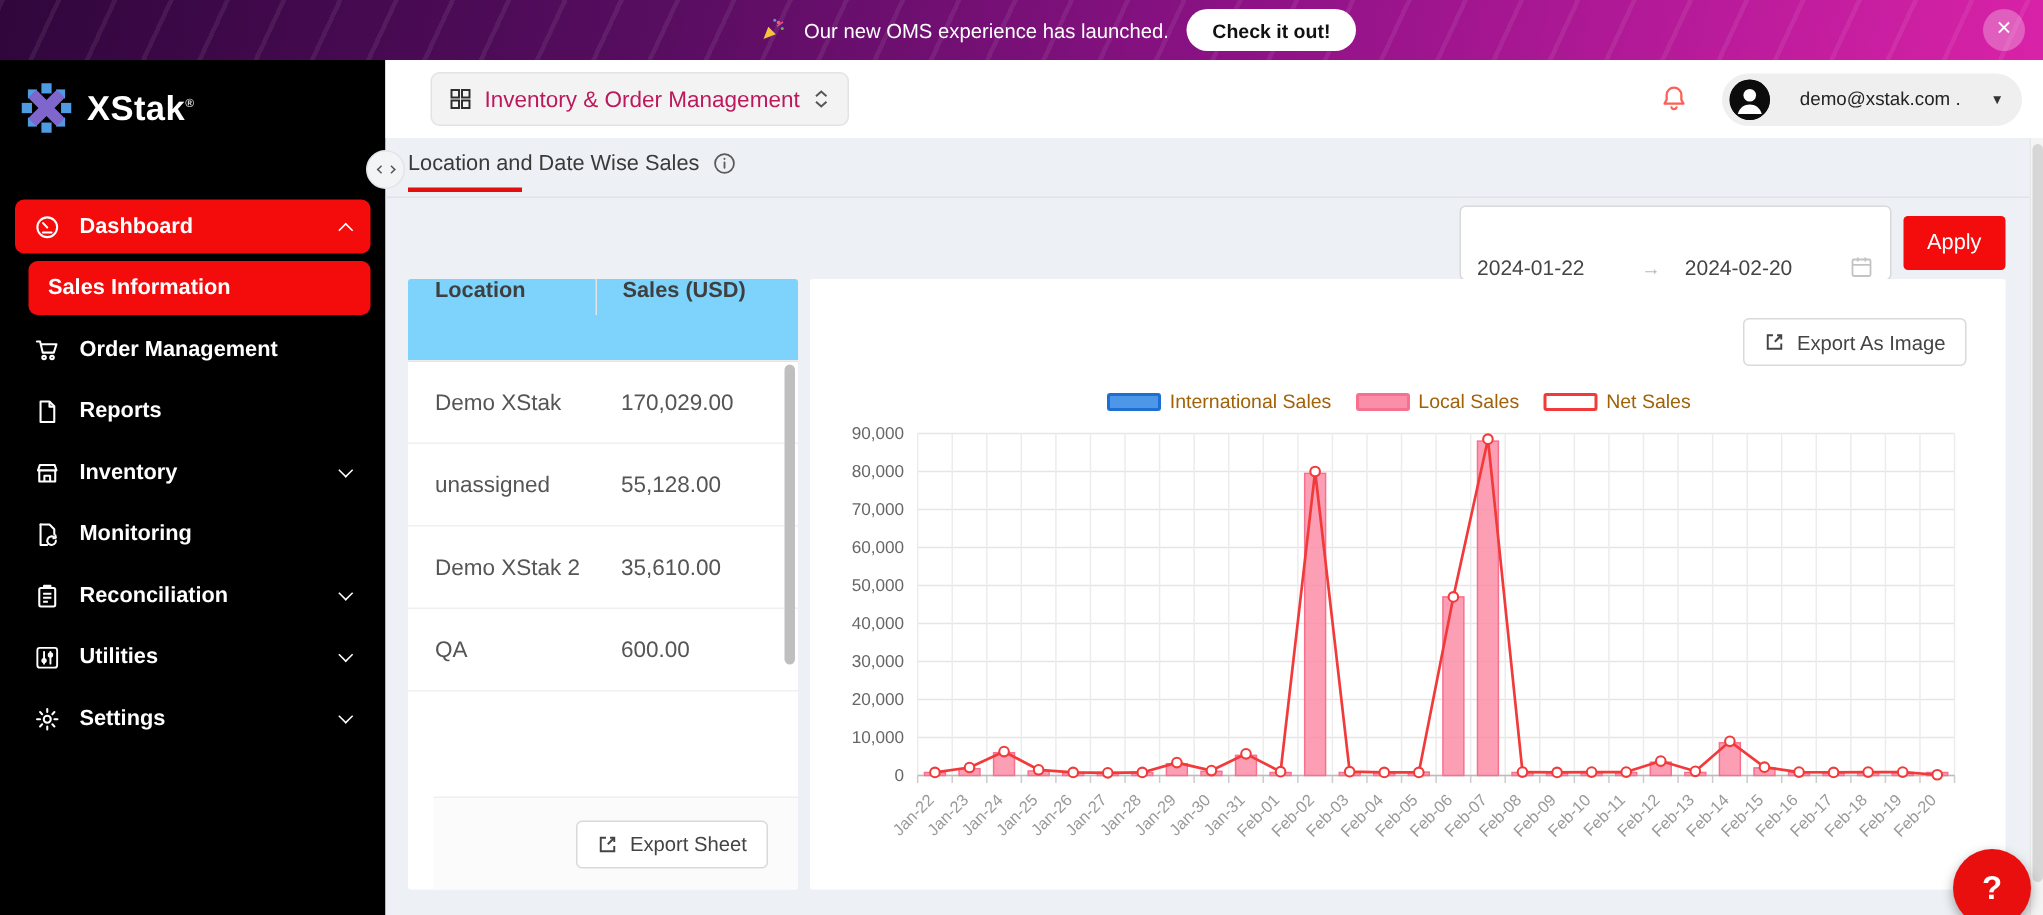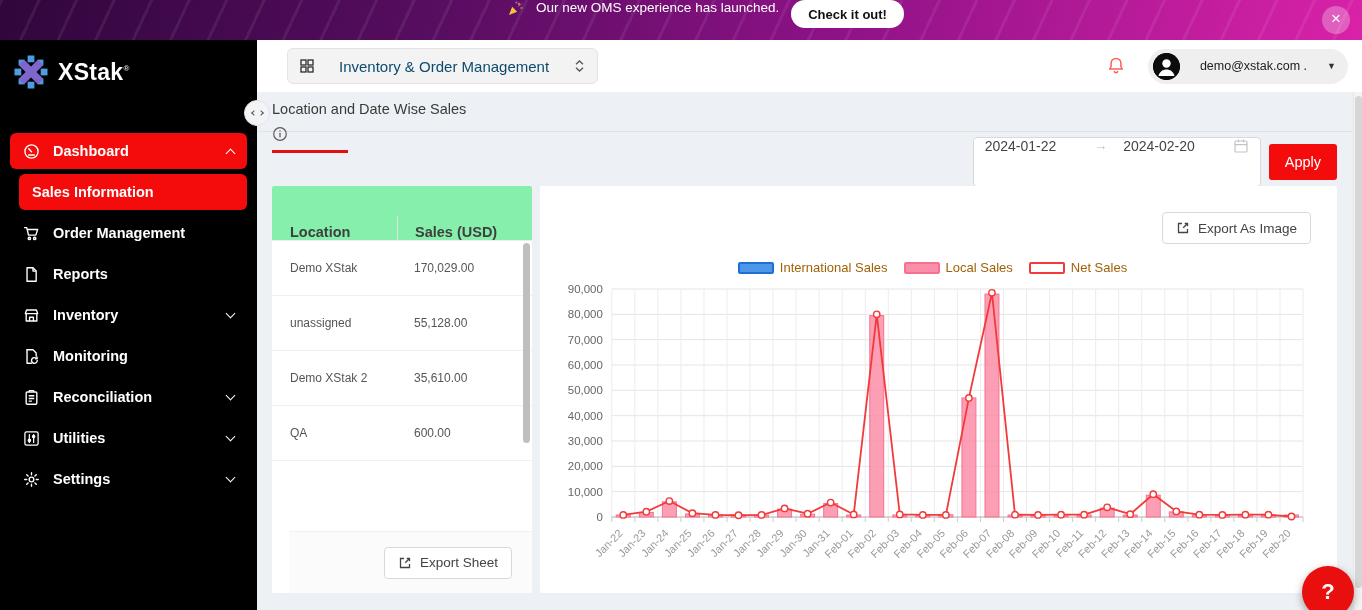--- a/index.html
+++ b/index.html
@@ -1,21 +1,21 @@
 <!DOCTYPE html>
 <html><head>
 <meta charset="utf-8">
 <style>
   * { margin:0; padding:0; box-sizing:border-box; }
   html,body { width:1362px; height:610px; overflow:hidden; background:#fff;
     font-family:"Liberation Sans", sans-serif; }
   #app { position:relative; width:1362px; height:610px; overflow:hidden; }
 
   
-  .banner { position:relative; height:40px; display:flex; align-items:flex-start; justify-content:center; gap:12px;
+  .banner { position:relative; height:40px; display:flex; align-items:center; justify-content:center; gap:12px;
     background-image:
       repeating-linear-gradient(115deg, rgba(255,255,255,.07) 0 3px, transparent 3px 34px),
       linear-gradient(100deg,#30063c 0%,#570d60 32%,#8f1287 62%,#d922a8 100%);
     color:#fff; font-size:13.5px;padding-left:48px; }
   .banner-cta { background:#fff; color:#111; border:none; border-radius:17px; height:28px;
     padding:0 17px; font-size:13px; font-weight:bold; font-family:inherit; cursor:pointer; }
   .banner-close { position:absolute; right:12px; top:6px; width:28px; height:28px; border-radius:50%;
     background:rgba(255,255,255,.28); color:#fff; font-size:17px; line-height:26px; text-align:center; cursor:pointer; }
 
   .body { display:flex; height:570px; }
@@ -33,59 +33,59 @@
   .submenu-item { margin-left:19px; padding-left:13px; }
   .chev { display:inline-block; width:7px; height:7px; border-right:1.8px solid currentColor;
     border-bottom:1.8px solid currentColor; }
   .chev.down { transform:rotate(45deg); margin-top:-3px; }
   .chev.up { transform:rotate(-135deg); margin-top:4px; }
   .push { margin-left:auto; }
 
   
   .main { flex:1; min-width:0; background:#edf0f4; display:flex; flex-direction:column; }
   .topbar { height:52px; background:#fff; display:flex; align-items:center; padding:0 14px 0 30px; }
-  .switcher { height:36px; display:flex; align-items:center; gap:25px; background:#f3f3f3;
-    border:1px solid #e3e3e3; border-radius:6px; padding:0 12px; font-size:15px; color:#0c4a6e; cursor:pointer; }
+  .switcher { height:36px; display:flex; align-items:center; gap:9px; background:#f3f3f3;
+    border:1px solid #e3e3e3; border-radius:6px; padding:0 12px; font-size:15px; color:#be185d; cursor:pointer; }
   .topbar-right { margin-left:auto; display:flex; align-items:center; gap:22px; }
   .userpill { display:flex; align-items:center; gap:20px; background:#efefef; border-radius:18px;
     padding:4px 12px 4px 5px; font-size:12.5px; color:#222; cursor:pointer; }
   .avatar { width:27px; height:27px; border-radius:50%; background:#0a0a0a; display:flex;
     align-items:center; justify-content:center; overflow:hidden; }
   .caret { font-size:9px; color:#333; }
 
   .tabbar { position:relative; height:40px; border-bottom:1px solid #dfe3e7; padding-left:15px; }
-  .tab { position:relative; display:inline-flex; gap:9px; padding:9px 0 10px;
-    font-size:14.5px; color:#3a3a3a; cursor:pointer;flex-direction:column; }
+  .tab { position:relative; display:inline-flex; align-items:center; gap:9px; padding:9px 0 10px;
+    font-size:14.5px; color:#3a3a3a; cursor:pointer; }
   .tab::after { content:""; position:absolute; left:0; bottom:-1px; width:76px; height:3px; background:#e30f0f; }
   .collapse-toggle { position:absolute; left:-13px; top:8px; width:26px; height:26px; border-radius:50%;
     background:#f2f4f6; border:1px solid #e1e4e8; display:flex; align-items:center; justify-content:center;
     gap:3px; color:#555; cursor:pointer; z-index:5; }
   .chev.tiny { width:4px; height:4px; border-width:1.5px; }
   .chev.left { transform:rotate(135deg); }
   .chev.right { transform:rotate(-45deg); }
 
   .content { flex:1; min-height:0; padding:12px 25px 0 15px; }
   .filter-row { display:flex; justify-content:flex-end; align-items:center; gap:8px; margin-bottom:6px; height:36px; }
   .daterange { width:288px; height:50px; background:#fff; border:1px solid #d9d9d9; border-radius:4px;
-    display:flex; align-items:flex-start; padding:0 11px; font-size:14px; color:#444; gap:6px; cursor:pointer; }
+    display:flex; align-items:flex-end; padding:0 11px; font-size:14px; color:#444; gap:6px; cursor:pointer; }
   .daterange .d { flex:1; }
   .daterange .sep { color:#b9b9b9; font-size:13px; }
   .apply-btn { height:36px; padding:0 16px; background:#f40b0b; color:#fff; border:none; border-radius:3px;
     font-size:14.5px; font-family:inherit; cursor:pointer; }
 
   .cards { display:flex; gap:8px; height:407px; }
 
   
   .table-card { position:relative; width:260px; flex:0 0 260px; background:#fff; border-radius:2px; overflow:hidden; }
-  .thead { height:55px; background:#86efac; display:flex; align-items:flex-end; border-bottom:1px solid #ececec;
+  .thead { height:55px; background:#7dd3fc; display:flex; align-items:flex-start; border-bottom:1px solid #ececec;
     font-size:14.5px; font-weight:bold; color:#3f3f3f; }
   .thead .vdiv { width:1px; height:24px; background:#e2e2e2; }
   .c1 { flex:0 0 125px; padding-left:18px; }
   .c2 { padding-left:17px; }
-  .trow { height:55px; display:flex; align-items:center; border-bottom:1px solid #f0f0f0; font-size:12px; color:#555; }
+  .trow { height:55px; display:flex; align-items:center; border-bottom:1px solid #f0f0f0; font-size:15px; color:#555; }
   .tscroll { position:absolute; right:2px; top:57px; width:7px; height:200px; background:#bfbfbf; border-radius:4px; }
   .table-footer { position:absolute; left:17px; right:0; bottom:0; height:62px; background:#fbfbfb;
     border-top:1px solid #f0f0f0; display:flex; align-items:center; justify-content:flex-end; padding-right:20px; }
   .btn-light { height:32px; display:inline-flex; align-items:center; gap:8px; background:#fff;
     border:1px solid #d9d9d9; border-radius:4px; padding:0 13px; font-size:13.5px; color:#444;
     font-family:inherit; cursor:pointer; }
 
   
   .chart-card { position:relative; flex:1; min-width:0; background:#fff; border-radius:2px; padding:26px 26px 0 14px; }
   .export-row { display:flex; justify-content:flex-end; }

